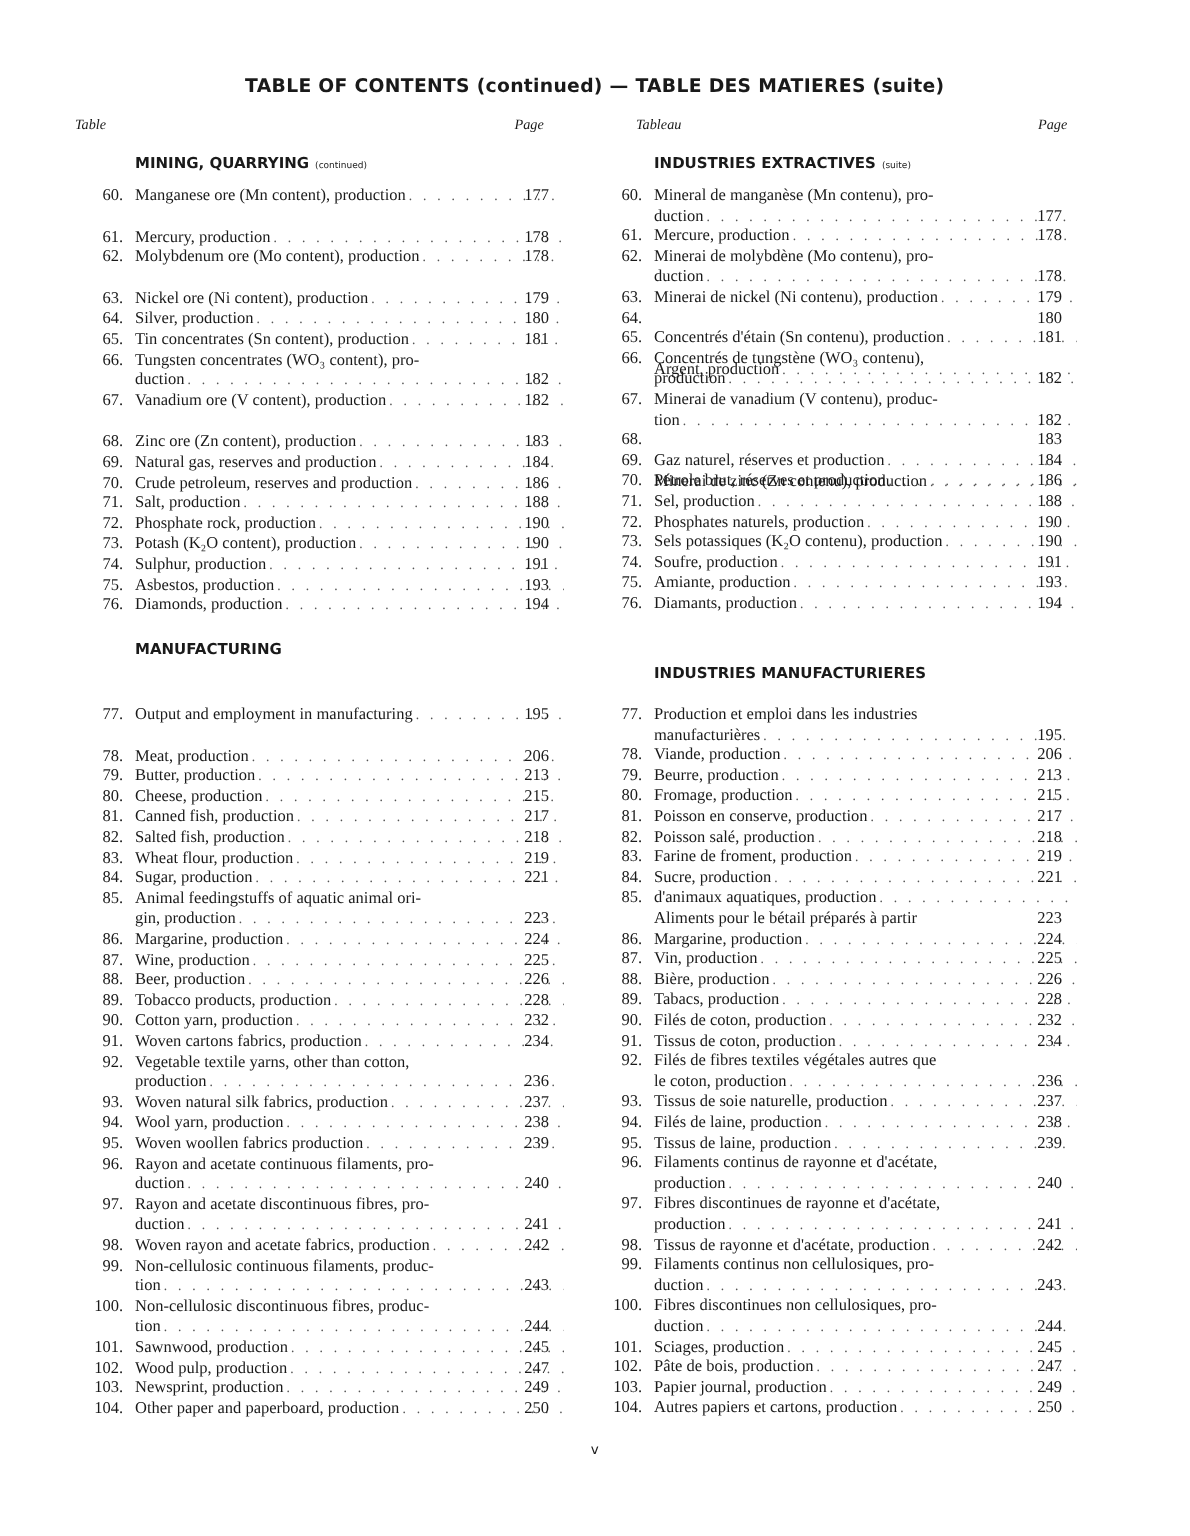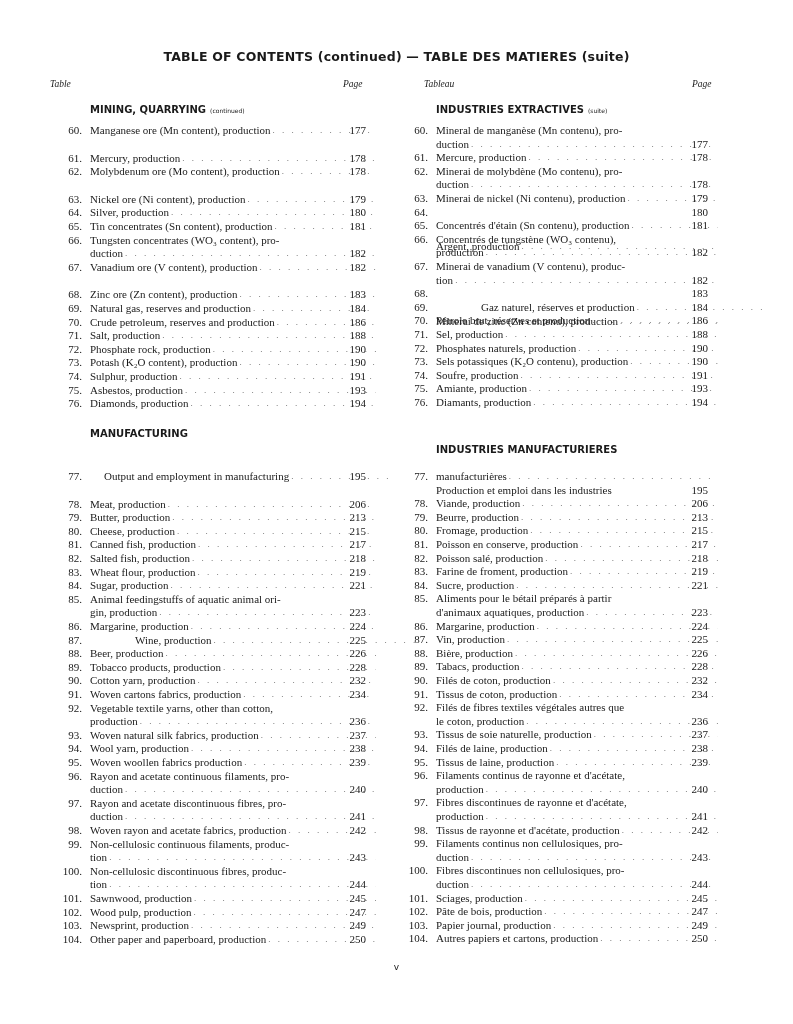--- a/index.html
+++ b/index.html
@@ -210,21 +210,21 @@
       <div class="line">
         <span class="t">Diamonds, production</span>
         <span class="dots"></span>
       </div>
     </div>
     <span class="pg" style="left: 286px; top: 0px;">194</span>
   </div>
 <div class="section" style="left: 90px; top: 428px;"><span>MANUFACTURING</span></div>
 <div class="entry" style="left: 52px; top: 470px; width: 314px; height: 13.6px;">
     <span class="num">77.</span>
-    <div class="txt" style="width: 286px; margin-left: 14px;">
+    <div class="txt" style="width: 286px;">
       <div class="line">
         <span class="t">Output and employment in manufacturing</span>
         <span class="dots"></span>
       </div>
     </div>
     <span class="pg" style="left: 286px; top: 0px;">195</span>
   </div>
 <div class="entry" style="left: 52px; top: 497.6px; width: 314px; height: 13.6px;">
     <span class="num">78.</span>
     <div class="txt" style="width: 286px;">
@@ -313,21 +313,21 @@
     <div class="txt" style="width: 286px;">
       <div class="line">
         <span class="t">Margarine, production</span>
         <span class="dots"></span>
       </div>
     </div>
     <span class="pg" style="left: 286px; top: 0px;">224</span>
   </div>
 <div class="entry" style="left: 52px; top: 633.6px; width: 314px; height: 13.6px;">
     <span class="num">87.</span>
-    <div class="txt" style="width: 286px; margin-left: 45px;">
+    <div class="txt" style="width: 286px;">
       <div class="line">
         <span class="t">Wine, production</span>
         <span class="dots"></span>
       </div>
     </div>
     <span class="pg" style="left: 286px; top: 0px;">225</span>
   </div>
 <div class="entry" style="left: 52px; top: 647.2px; width: 314px; height: 13.6px;">
     <span class="num">88.</span>
     <div class="txt" style="width: 286px;">
@@ -611,21 +611,21 @@
     <div class="txt" style="width: 282px; margin-top: 28px;">
       <div class="line">
         <span class="t">Minerai de zinc (Zn contenu), production</span>
         <span class="dots"></span>
       </div>
     </div>
     <span class="pg" style="left: 282px; top: 0px;">183</span>
   </div>
 <div class="entry" style="left: 398px; top: 300.8px; width: 310px; height: 13.6px;">
     <span class="num">69.</span>
-    <div class="txt" style="width: 282px; margin-left: 45px;">
+    <div class="txt" style="width: 282px;">
       <div class="line">
         <span class="t">Gaz naturel, réserves et production</span>
         <span class="dots"></span>
       </div>
     </div>
     <span class="pg" style="left: 282px; top: 0px;">184</span>
   </div>
 <div class="entry" style="left: 398px; top: 314.4px; width: 310px; height: 13.6px;">
     <span class="num">70.</span>
     <div class="txt" style="width: 282px;">
@@ -694,25 +694,25 @@
         <span class="dots"></span>
       </div>
     </div>
     <span class="pg" style="left: 282px; top: 0px;">194</span>
   </div>
 <div class="section" style="left: 436px; top: 444px;"><span>INDUSTRIES MANUFACTURIERES</span></div>
 <div class="entry" style="left: 398px; top: 470px; width: 310px; height: 27.2px;">
     <span class="num">77.</span>
     <div class="txt" style="width: 282px;">
       <div class="line">
+        <span class="t">Production et emploi dans les industries</span>
+      </div>
+      <div class="line">
         <span class="t">manufacturières</span>
         <span class="dots"></span>
-      </div>
-      <div class="line">
-        <span class="t">Production et emploi dans les industries</span>
       </div>
     </div>
     <span class="pg" style="left: 282px; top: 13.6px;">195</span>
   </div>
 <div class="entry" style="left: 398px; top: 497.2px; width: 310px; height: 13.6px;">
     <span class="num">78.</span>
     <div class="txt" style="width: 282px;">
       <div class="line">
         <span class="t">Viande, production</span>
         <span class="dots"></span>
@@ -777,25 +777,25 @@
         <span class="t">Sucre, production</span>
         <span class="dots"></span>
       </div>
     </div>
     <span class="pg" style="left: 282px; top: 0px;">221</span>
   </div>
 <div class="entry" style="left: 398px; top: 592.4px; width: 310px; height: 27.2px;">
     <span class="num">85.</span>
     <div class="txt" style="width: 282px;">
       <div class="line">
+        <span class="t">d'animaux aquatiques, production</span>
+        <span class="dots"></span>
+      </div>
+      <div class="line">
         <span class="t">Aliments pour le bétail préparés à partir</span>
-      </div>
-      <div class="line">
-        <span class="t">d'animaux aquatiques, production</span>
-        <span class="dots"></span>
       </div>
     </div>
     <span class="pg" style="left: 282px; top: 13.6px;">223</span>
   </div>
 <div class="entry" style="left: 398px; top: 619.6px; width: 310px; height: 13.6px;">
     <span class="num">86.</span>
     <div class="txt" style="width: 282px;">
       <div class="line">
         <span class="t">Margarine, production</span>
         <span class="dots"></span>

